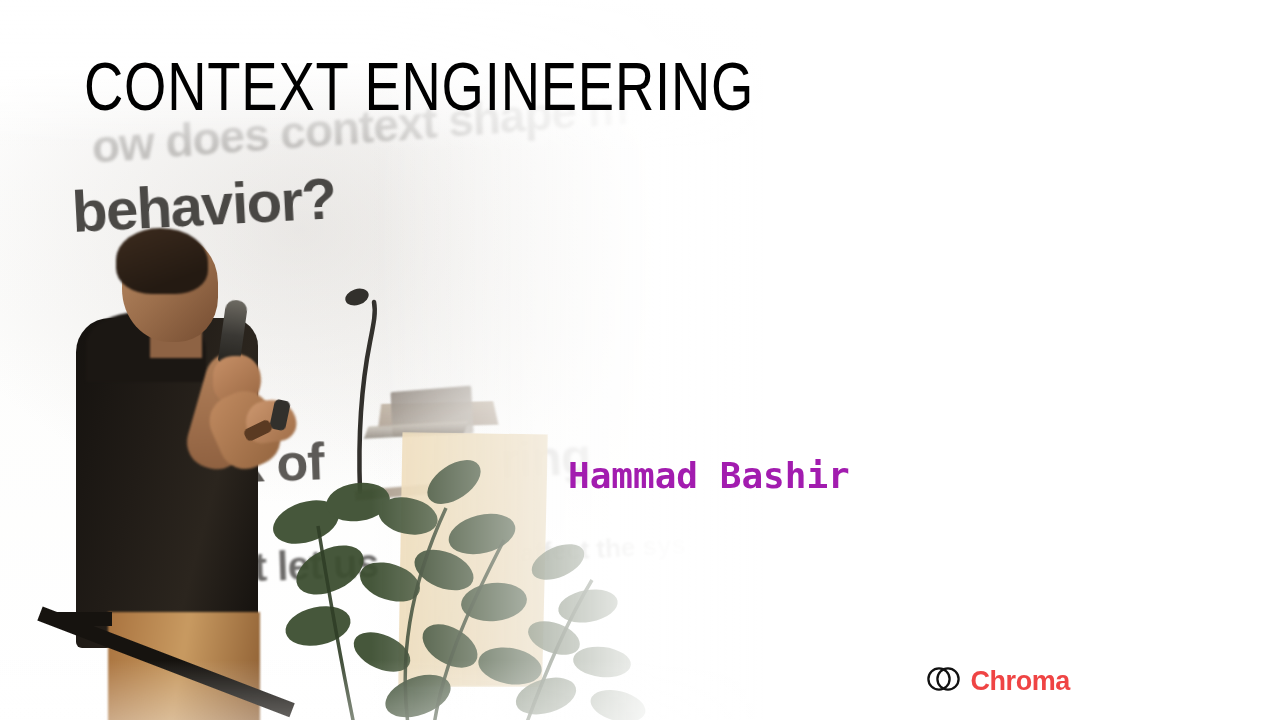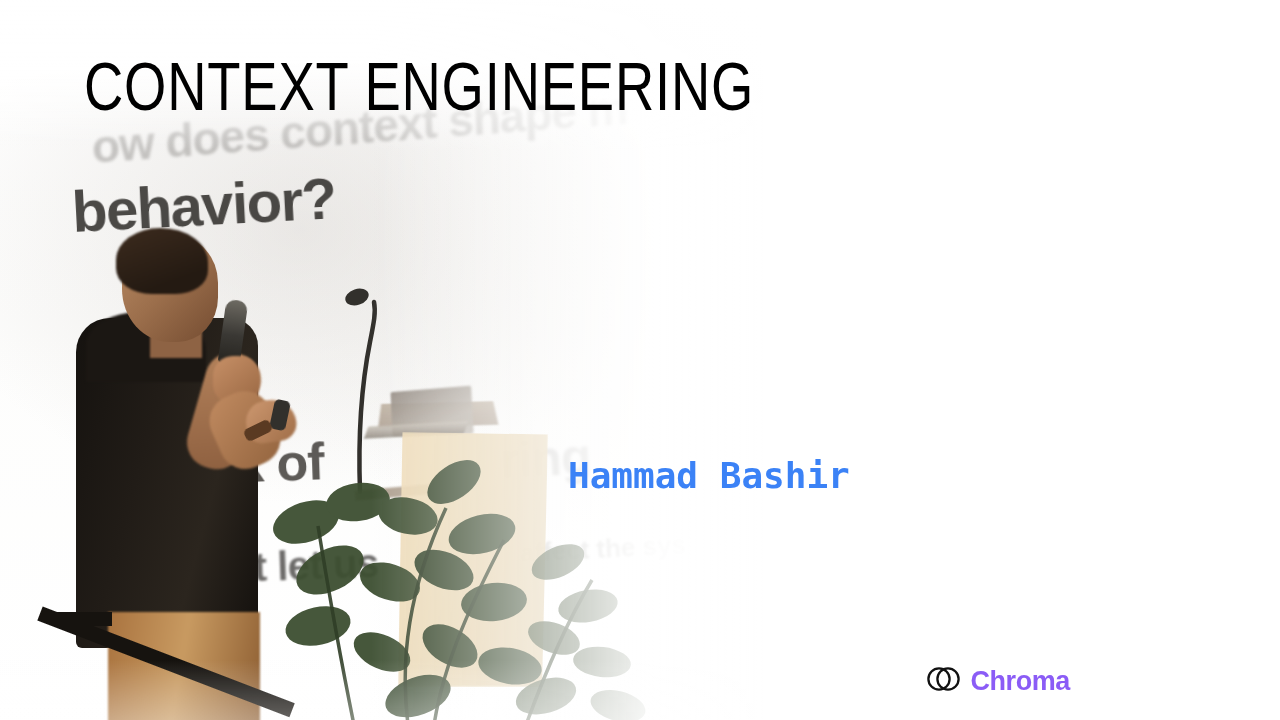--- a/index.html
+++ b/index.html
@@ -346,39 +346,39 @@
     color: #0a0a0a;
     white-space: nowrap;
   }
   .author {
     position: absolute;
     left: 568px; top: 454px;
     font-family: "DejaVu Sans Mono", "Liberation Mono", monospace;
     font-weight: 700;
     font-size: 36px;
     line-height: 44px;
-    color: #3b82f6;
+    color: #a21caf;
     white-space: nowrap;
   }
 
   
   .brand {
     position: absolute;
     right: 22px; bottom: 22px;
     display: flex;
     align-items: center;
     gap: 9px;
   }
   .brand-mark { display:block; }
   .brand-word {
     font-family: "Liberation Sans", sans-serif;
     font-weight: 700;
     font-size: 27px;
     letter-spacing: -0.4px;
-    color: #8b5cf6;
+    color: #ef4444;
     line-height: 1;
   }
 </style>
 </head>
 <body>
 
 <div id="stage">
 
   <div class="scene">
     <div class="wall"></div>

